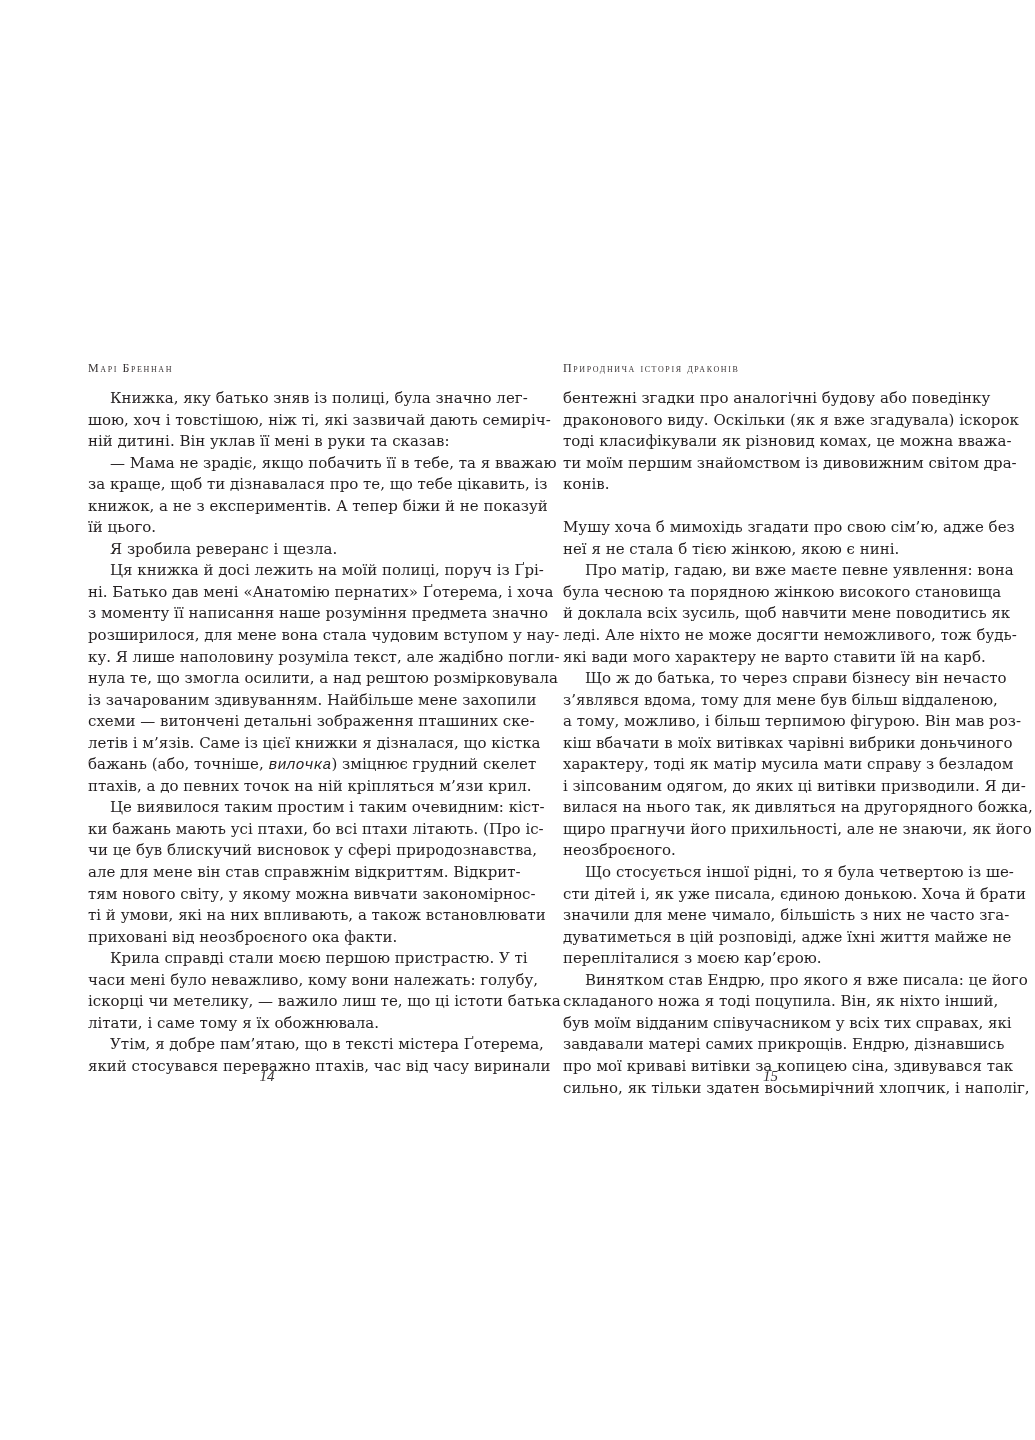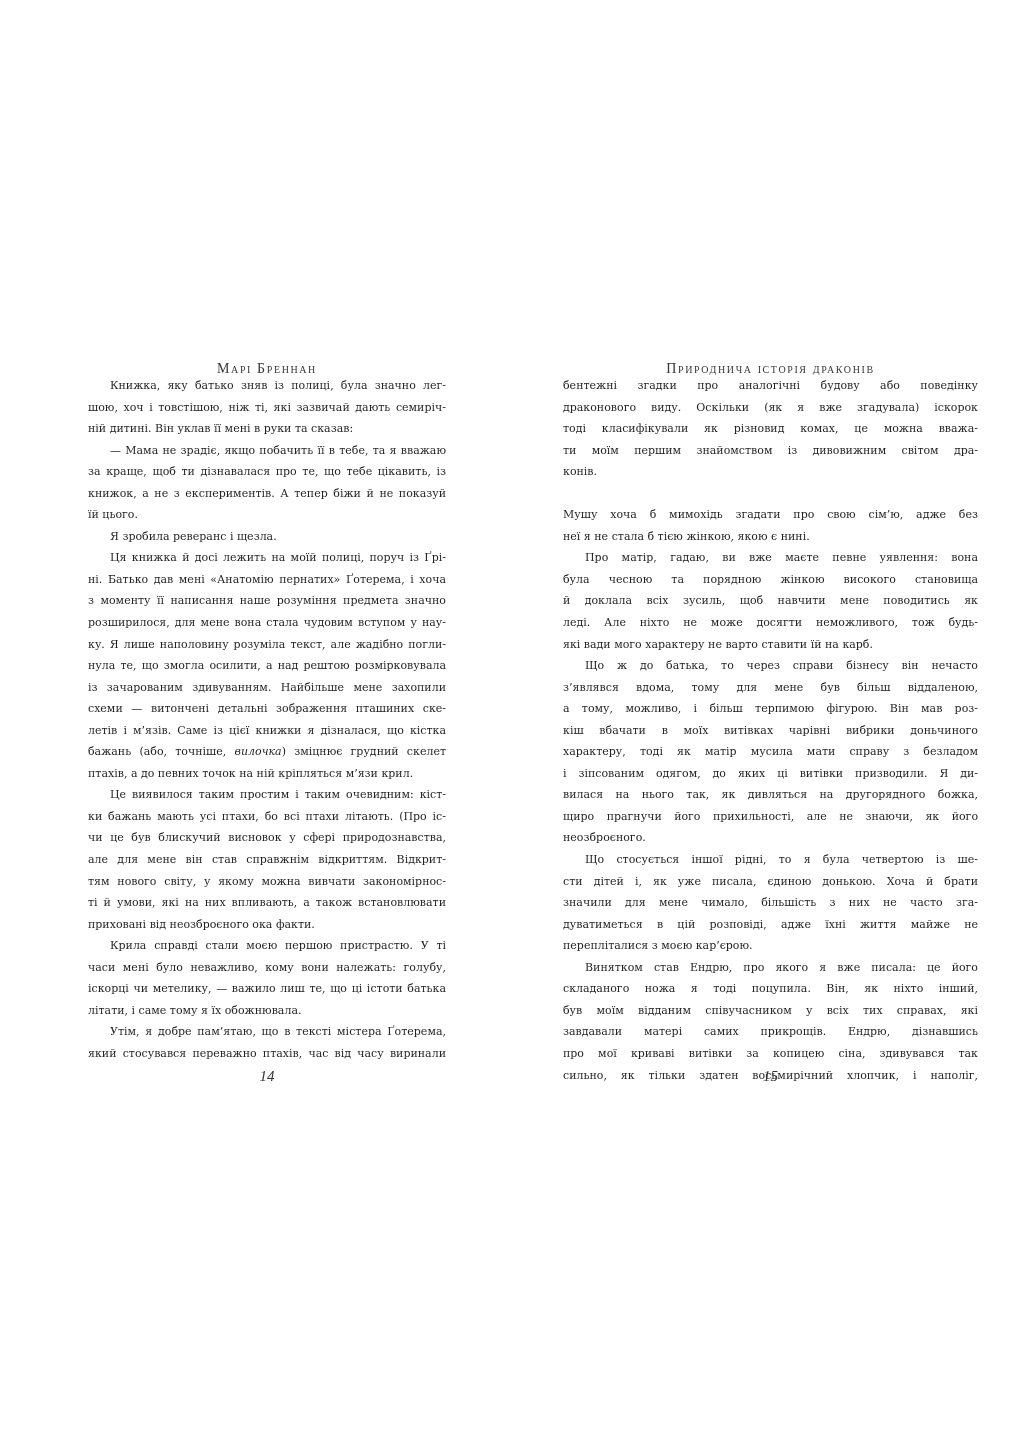--- a/index.html
+++ b/index.html
@@ -1,28 +1,28 @@
 <!DOCTYPE html>
 <html><head>
   <meta charset="utf-8">
   <style>
     html, body { margin: 0; padding: 0; background: #ffffff; }
     body { width: 1035px; height: 1440px; position: relative; overflow: hidden; font-family: "DejaVu Serif", "Liberation Serif", serif; color: #231f20; }
     .page { position: absolute; top: 0; }
     .page.left { left: 88px; width: 358px; }
     .page.right { left: 563px; width: 415px; }
-    .running-head { position: absolute; top: 361px; left: 0; right: 0; text-align: center; font-family: "Liberation Serif", "DejaVu Serif", serif; font-variant: small-caps; font-size: 14px; letter-spacing: 1.6px; color: #3a3536; }
-    .body-text { position: absolute; top: 375px; left: 0; right: 0; font-size: 11px; line-height: 21.55px; }
+    .running-head { position: absolute; top: 361px; left: 0; right: 0; text-align: left; font-family: "Liberation Serif", "DejaVu Serif", serif; font-variant: small-caps; font-size: 12px; letter-spacing: 1.6px; color: #3a3536; }
+    .body-text { position: absolute; top: 388px; left: 0; right: 0; font-size: 15px; line-height: 21.55px; }
     .line { display: block; white-space: nowrap; text-align: justify; text-align-last: justify; height: 21.55px; overflow: visible; }
     .line.last { text-align-last: left; }
     .line.indent { text-indent: 22px; }
     .gap { display: block; height: 21.55px; }
     .folio { position: absolute; top: 1068px; left: 0; right: 0; text-align: center; font-family: Liberation Serif, serif; font-style: italic; font-size: 15px; color: #3a3536; }
     .body-text .line { word-spacing: 0; }
-    em { font-style: italic; }
+    em { font-style: italic; font-family: Liberation Mono, monospace; }
   </style>
 </head>
 <body>
 
 <div class="page left">
   <div class="running-head">Марі Бреннан</div>
   <div class="body-text">
       <span class="line indent">Книжка, яку батько зняв із полиці, була значно лег-</span>
       <span class="line">шою, хоч і товстішою, ніж ті, які зазвичай дають семиріч-</span>
       <span class="line last">ній дитині. Він уклав її мені в руки та сказав:</span>

